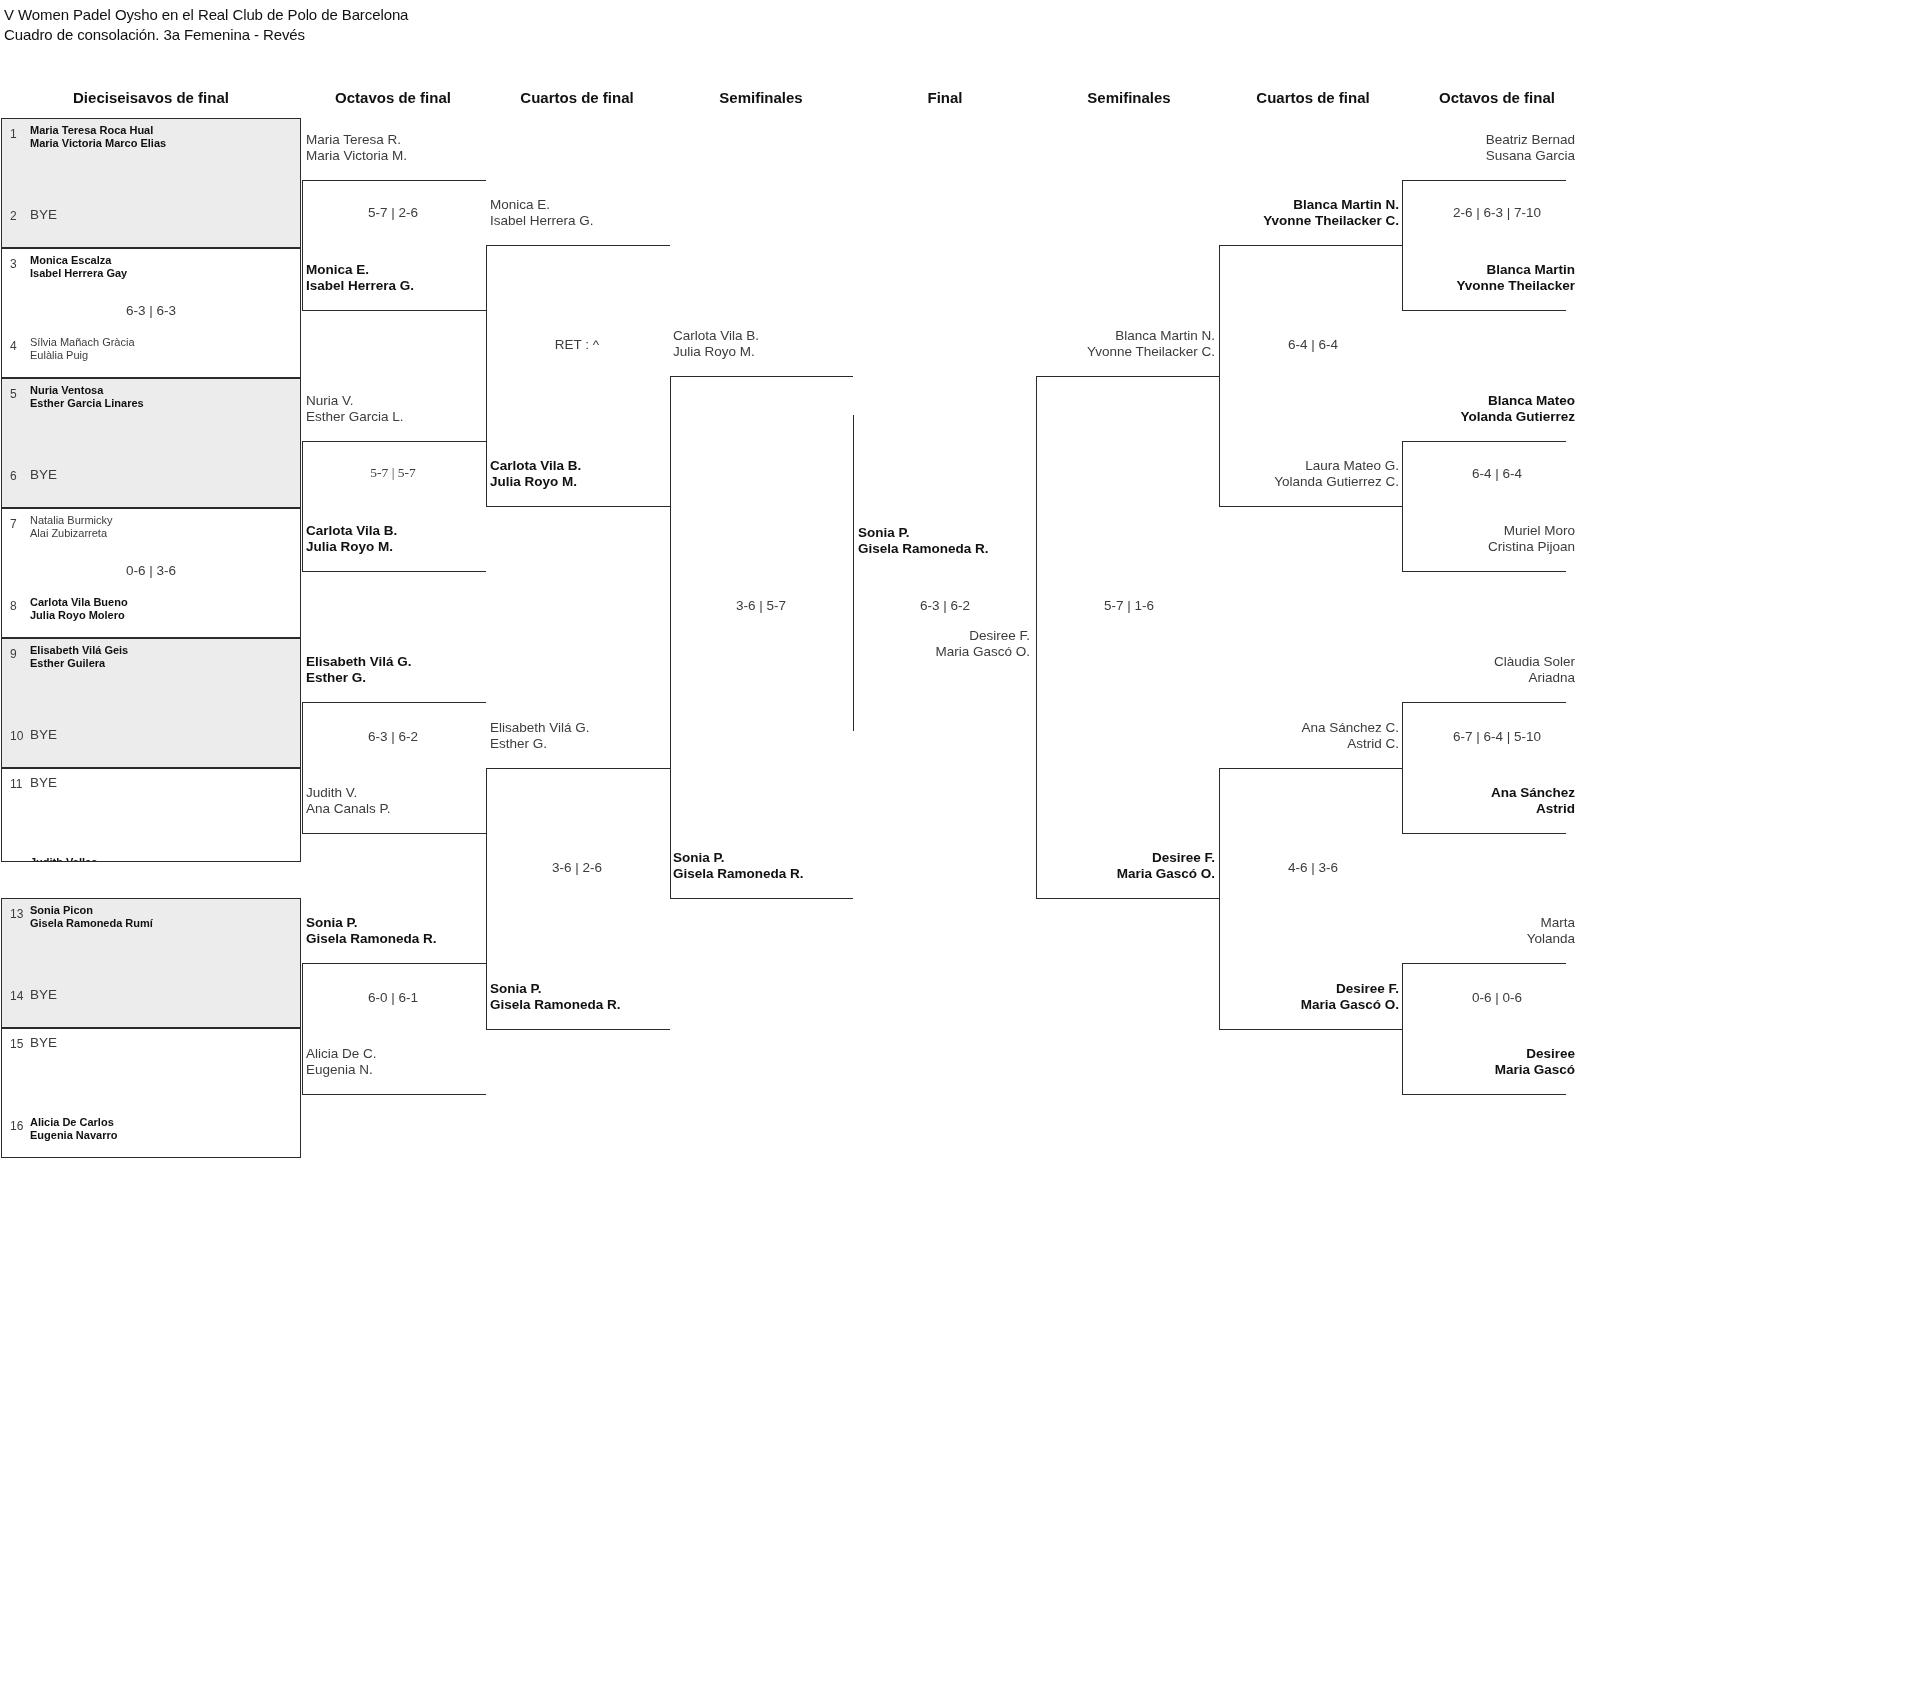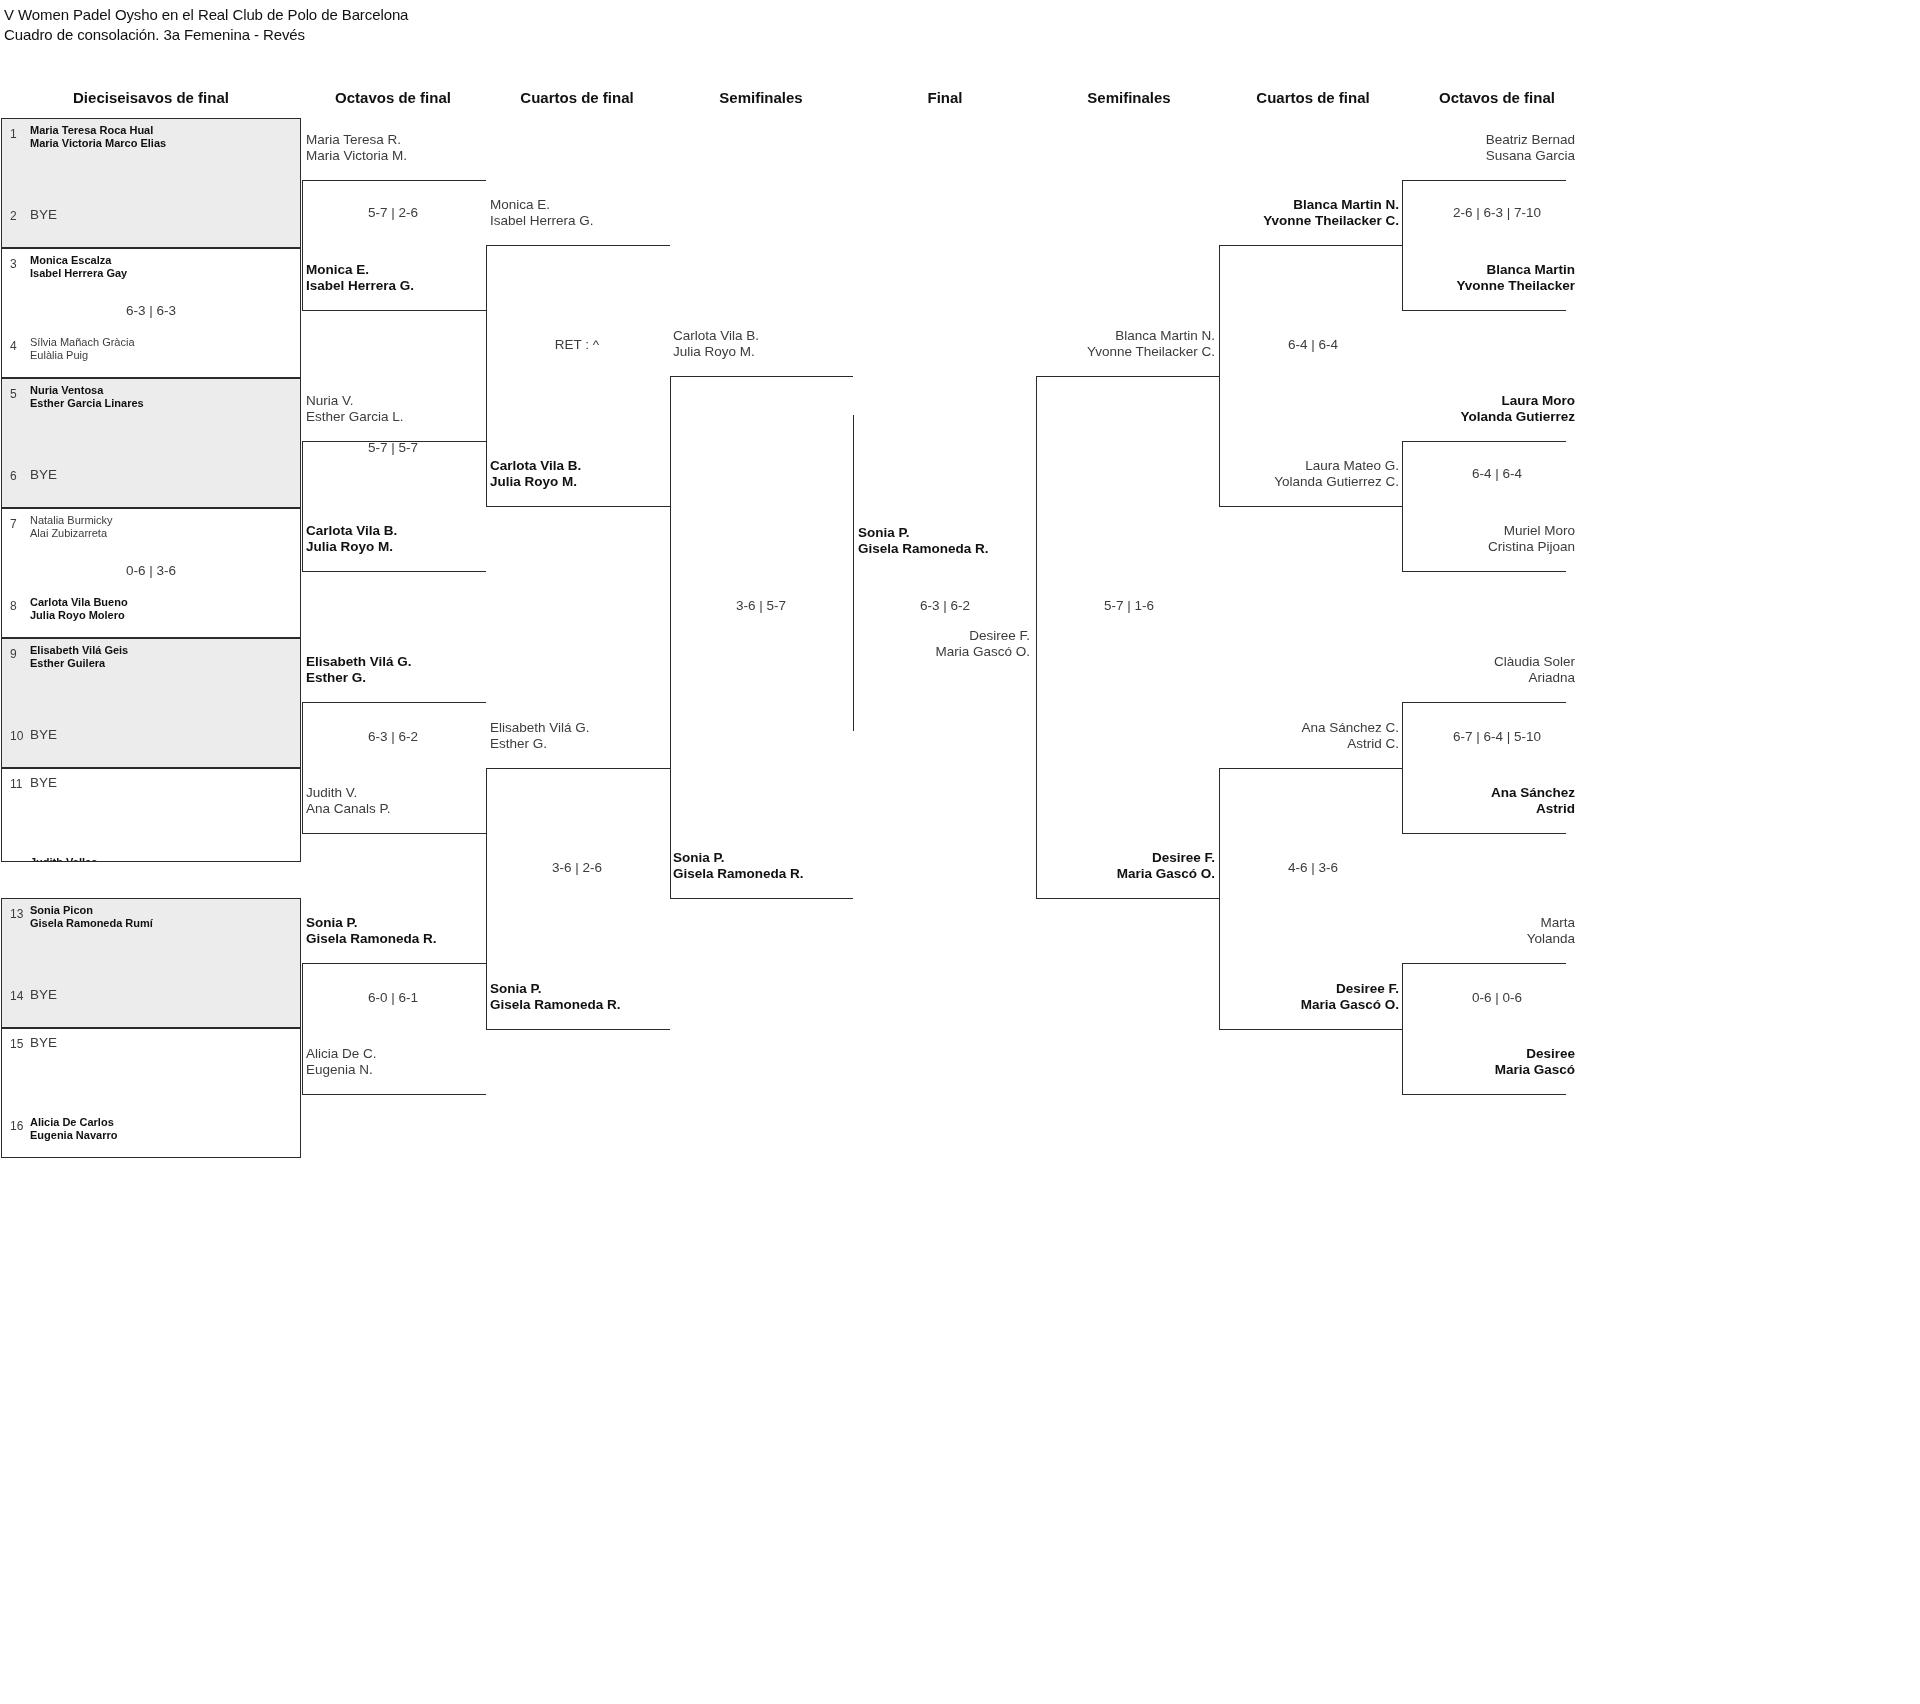--- a/index.html
+++ b/index.html
@@ -334,21 +334,21 @@
       </div>
       <div class="team win" style="left: 306px; top: 915px;">
         <span class="ln">Sonia P.</span>
         <span class="ln">Gisela Ramoneda R.</span>
       </div>
       <div class="team" style="left: 306px; top: 1046px;">
         <span class="ln">Alicia De C.</span>
         <span class="ln">Eugenia N.</span>
       </div>
       <div class="score" style="left: 393px; top: 205px;">5-7 | 2-6</div>
-      <div class="score" style="left: 393px; top: 440px;">5-7 | 5-7</div>
+      <div class="score" style="left: 393px; top: 465px; font-family: Liberation Serif, serif;">5-7 | 5-7</div>
       <div class="score" style="left: 393px; top: 729px;">6-3 | 6-2</div>
       <div class="score" style="left: 393px; top: 990px; text-align: right;">6-0 | 6-1</div>
       <div class="team" style="left: 490px; top: 197px;">
         <span class="ln">Monica E.</span>
         <span class="ln">Isabel Herrera G.</span>
       </div>
       <div class="team win" style="left: 490px; top: 458px;">
         <span class="ln">Carlota Vila B.</span>
         <span class="ln">Julia Royo M.</span>
       </div>
@@ -413,21 +413,21 @@
       <div class="score" style="left: 1497px; top: 990px;">0-6 | 0-6</div>
       <div class="team right" style="left: 1575px; top: 132px;">
         <span class="ln">Beatriz Bernad</span>
         <span class="ln">Susana Garcia</span>
       </div>
       <div class="team win right" style="left: 1575px; top: 262px;">
         <span class="ln">Blanca Martin</span>
         <span class="ln">Yvonne Theilacker</span>
       </div>
       <div class="team win right" style="left: 1575px; top: 393px;">
-        <span class="ln">Laura Moro</span>
+        <span class="ln">Blanca Mateo</span>
         <span class="ln">Yolanda Gutierrez</span>
       </div>
       <div class="team right" style="left: 1575px; top: 523px;">
         <span class="ln">Muriel Moro</span>
         <span class="ln">Cristina Pijoan</span>
       </div>
       <div class="team right" style="left: 1575px; top: 654px;">
         <span class="ln">Clàudia Soler</span>
         <span class="ln">Ariadna</span>
       </div>

